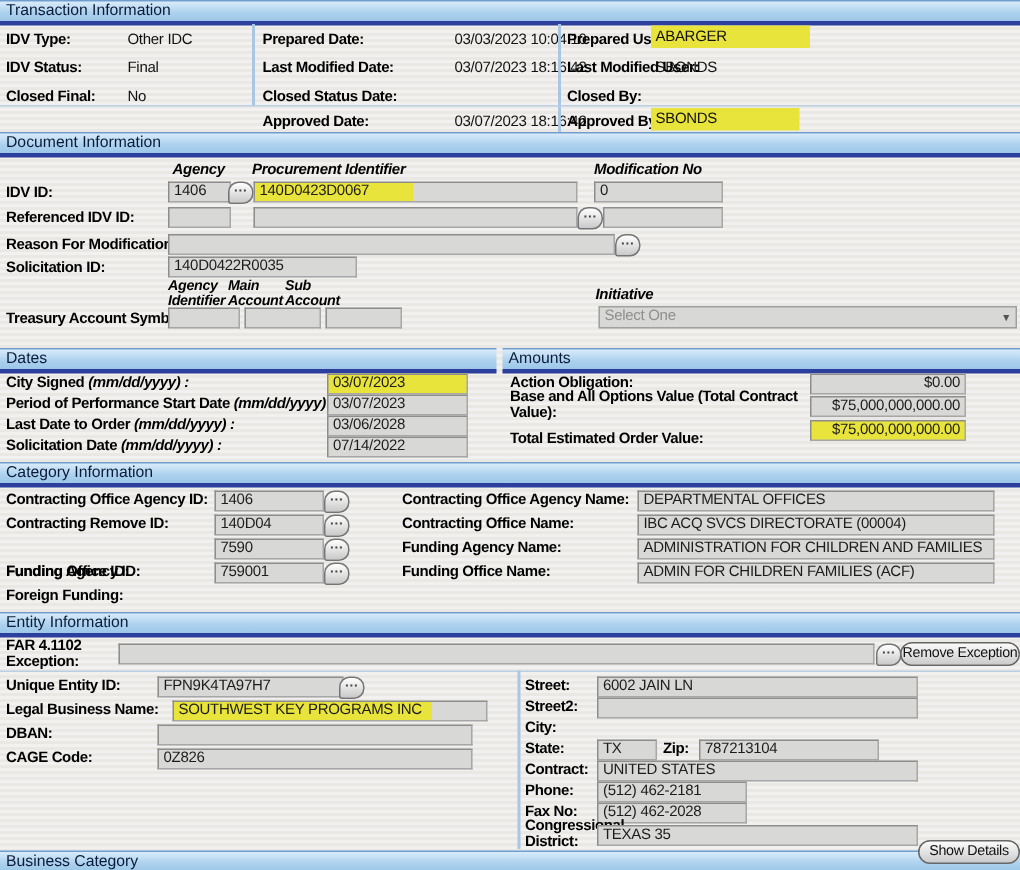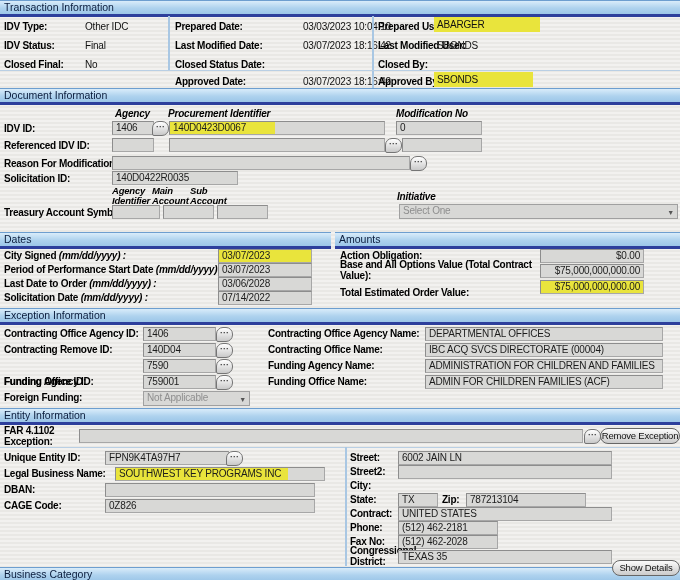--- a/index.html
+++ b/index.html
@@ -137,39 +137,36 @@
   <div class="inp" style="left:218px;top:291px;width:86px">07/14/2022</div>
 
   <div class="lbl" style="left:340px;top:250px">Action Obligation:</div>
   <div class="inp right" style="left:540px;top:249px;width:96px">$0.00</div>
   <div class="lbl wrap" style="left:340px;top:260px;width:196px">Base and All Options Value (Total Contract Value):</div>
   <div class="inp right" style="left:540px;top:264px;width:96px">$75,000,000,000.00</div>
   <div class="lbl" style="left:340px;top:287px">Total Estimated Order Value:</div>
   <div class="inp right hl" style="left:540px;top:280px;width:96px">$75,000,000,000.00</div>
 
   <div class="bar" style="top:308px;width:680px">
-    <span>Exception Information</span>
+    <span>Category Information</span>
     </div>
 
   <div class="lbl" style="left:4px;top:328px">Contracting Office Agency ID:</div>
   <div class="inp" style="left:143px;top:327px;width:65px">1406</div>
   <div class="dots" style="left:216px;top:327px">···</div>
   <div class="lbl" style="left:4px;top:344px">Contracting Remove ID:</div>
   <div class="inp" style="left:143px;top:343px;width:65px">140D04</div>
   <div class="dots" style="left:216px;top:343px">···</div>
   <div class="lbl" style="left:4px;top:376px">Funding Agency ID:</div>
   <div class="inp" style="left:143px;top:359px;width:65px">7590</div>
   <div class="dots" style="left:216px;top:359px">···</div>
   <div class="lbl" style="left:4px;top:376px">Funding Office ID:</div>
   <div class="inp" style="left:143px;top:375px;width:65px">759001</div>
   <div class="dots" style="left:216px;top:375px">···</div>
   <div class="lbl" style="left:4px;top:392px">Foreign Funding:</div>
-  <div class="dd" style="left:143px;top:391px;width:88px">
-    <span>Not Applicable</span>
-    <b>▼</b></div>
 
   <div class="lbl" style="left:268px;top:328px">Contracting Office Agency Name:</div>
   <div class="inp" style="left:425px;top:327px;width:230px">DEPARTMENTAL OFFICES</div>
   <div class="lbl" style="left:268px;top:344px">Contracting Office Name:</div>
   <div class="inp" style="left:425px;top:343px;width:230px">IBC ACQ SVCS DIRECTORATE (00004)</div>
   <div class="lbl" style="left:268px;top:360px">Funding Agency Name:</div>
   <div class="inp" style="left:425px;top:359px;width:230px">ADMINISTRATION FOR CHILDREN AND FAMILIES</div>
   <div class="lbl" style="left:268px;top:376px">Funding Office Name:</div>
   <div class="inp" style="left:425px;top:375px;width:230px">ADMIN FOR CHILDREN  FAMILIES (ACF)</div>
 

